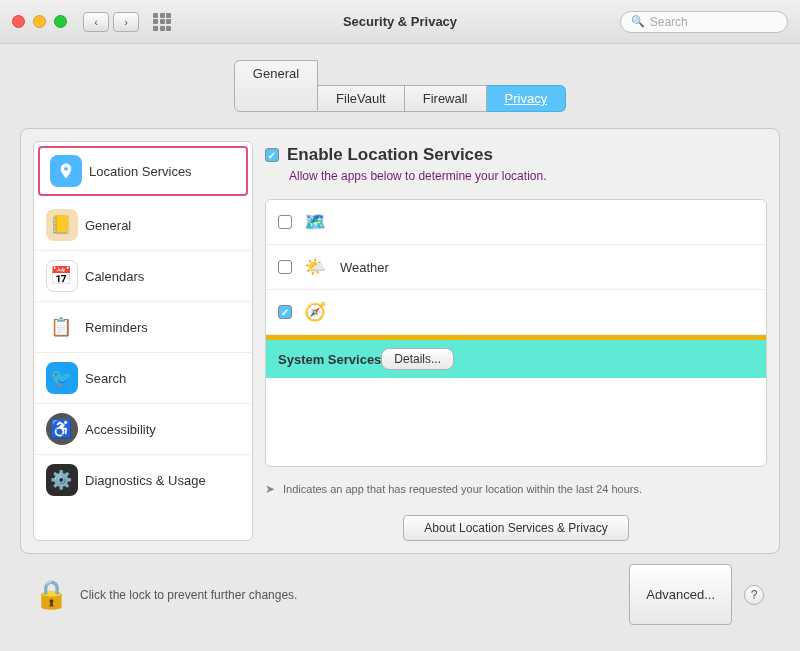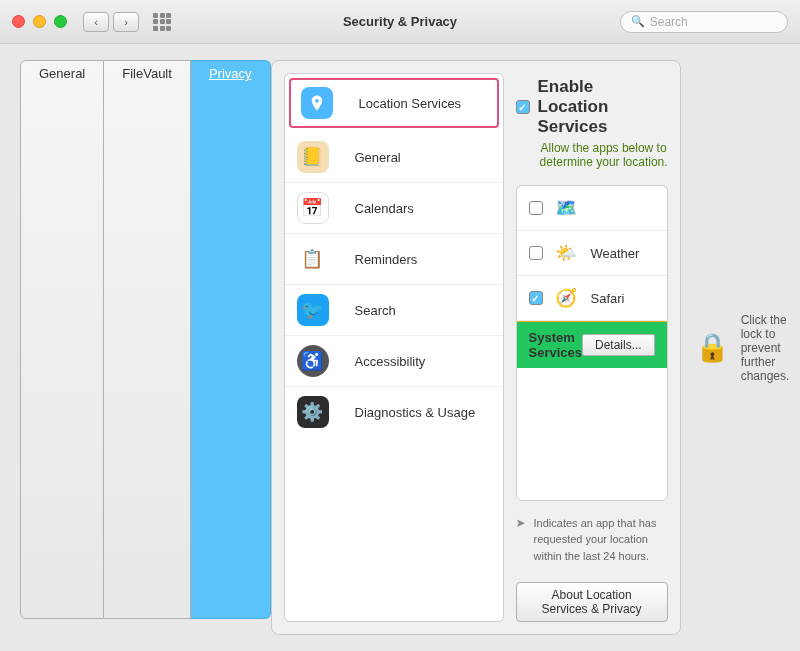--- a/index.html
+++ b/index.html
@@ -109,42 +109,42 @@
       font-size: 12px;
       color: #333;
       width: 100%;
     }
     .search-input::placeholder { color: #aaa; }
 
     
     .main {
       padding: 16px 20px 16px 20px;
       display: flex;
-      flex-direction: row;
+      flex-direction: column;
       height: calc(651px - 44px);
     }
 
     
     .tabs {
       display: flex;
       justify-content: center;
       gap: 0;
       margin-bottom: 16px;
     }
     .tab {
       padding: 5px 18px;
       border: 1px solid #b0b0b0;
       background: linear-gradient(to bottom, #f5f5f5, #e8e8e8);
       cursor: pointer;
       font-size: 13px;
       color: #333;
     }
     .tab:first-child { border-radius: 6px 0 0 6px; }
     .tab:last-child { border-radius: 0 6px 6px 0; text-decoration: underline; }
-    .tab + .tab { border-left: none; }
+    .tab + .tab { border-left: none; margin-top: 25px; }
     .tab.active {
       background: #5ac3fa;
       color: white;
       border-color: #4aaee0;
     }
 
     
     .content-area {
       display: flex;
       gap: 12px;
@@ -161,21 +161,21 @@
       background: white;
       border-radius: 6px;
       border: 1px solid #d0d0d0;
       overflow: hidden;
       flex-shrink: 0;
     }
     .sidebar-item {
       display: flex;
       align-items: center;
       padding: 9px 12px;
-      gap: 26px;
+      gap: 7px;
       cursor: pointer;
       border-bottom: 1px solid #eee;
     }
     .sidebar-item:last-child { border-bottom: none; }
     .sidebar-item.active {
       background: transparent;
       border: 2px solid #e0507a;
       border-radius: 4px;
       margin: 4px;
       padding: 7px 10px;
@@ -221,24 +221,23 @@
       gap: 8px;
       padding: 4px 0;
     }
     .enable-label {
       font-size: 17px;
       font-weight: 600;
       color: #333;
     }
     .enable-desc {
       font-size: 12px;
-      color: #4d7c0f;
+      color: #701a75;
       margin-left: 24px;
       margin-bottom: 6px;
-      text-align: center;
     }
 
     .checkbox {
       width: 14px;
       height: 14px;
       border: 1px solid #888;
       border-radius: 3px;
       background: #5ac3fa;
       display: flex;
       align-items: center;
@@ -283,35 +282,34 @@
     }
     .app-name {
       font-size: 13px;
       color: #333;
       flex: 1;
     }
 
     .system-services-row {
       display: flex;
       align-items: center;
-      justify-content: space-between;
       padding: 8px 12px;
-      background: #22c55e;
-      border-top: 1px solid #eab308;
+      background: #5eead4;
+      border-top: 5px solid #eab308;
     }
     .system-services-label {
       font-size: 13px;
       font-weight: 600;
       color: #333;
     }
     .details-btn {
       padding: 3px 12px;
       background: linear-gradient(to bottom, #fefefe, #e8e8e8);
       border: 1px solid #b0b0b0;
-      border-radius: 2px;
+      border-radius: 8px;
       font-size: 12px;
       color: #333;
       cursor: pointer;
     }
 
     .hint-row {
       display: flex;
       align-items: flex-start;
       gap: 8px;
       padding: 4px 0;
@@ -423,20 +421,21 @@
     <span class="search-icon-svg">🔍</span>
     <input class="search-input" type="text" placeholder="Search" style="">
   </div>
 </div>
 
 <div class="main">
 
   <div class="tabs">
     <div class="tab">General</div>
     <div class="tab">FileVault</div>
+    <div class="tab">Firewall</div>
     <div class="tab active">Privacy</div>
   </div>
 
   <div class="content-area">
 
     <div class="sidebar">
 
       <div class="sidebar-item active">
         <div class="loc-icon">
           <svg width="18" height="18" viewBox="0 0 24 24" fill="white">
@@ -512,21 +511,20 @@
           <div class="checkbox unchecked"></div>
           <div class="app-icon weather-icon">🌤️</div>
           <span class="app-name">Weather</span>
         </div>
 
         <div class="app-row">
           <div class="checkbox">
             <span class="checkbox-check">✓</span>
           </div>
           <div class="app-icon safari-icon">🧭</div>
-          <span class="app-name">Safari</span>
         </div>
 
         <div class="system-services-row">
           <span class="system-services-label">System Services</span>
           <button class="details-btn">Details...</button>
         </div>
       </div>
 
       <div class="hint-row">
         <span class="hint-icon">➤</span>

